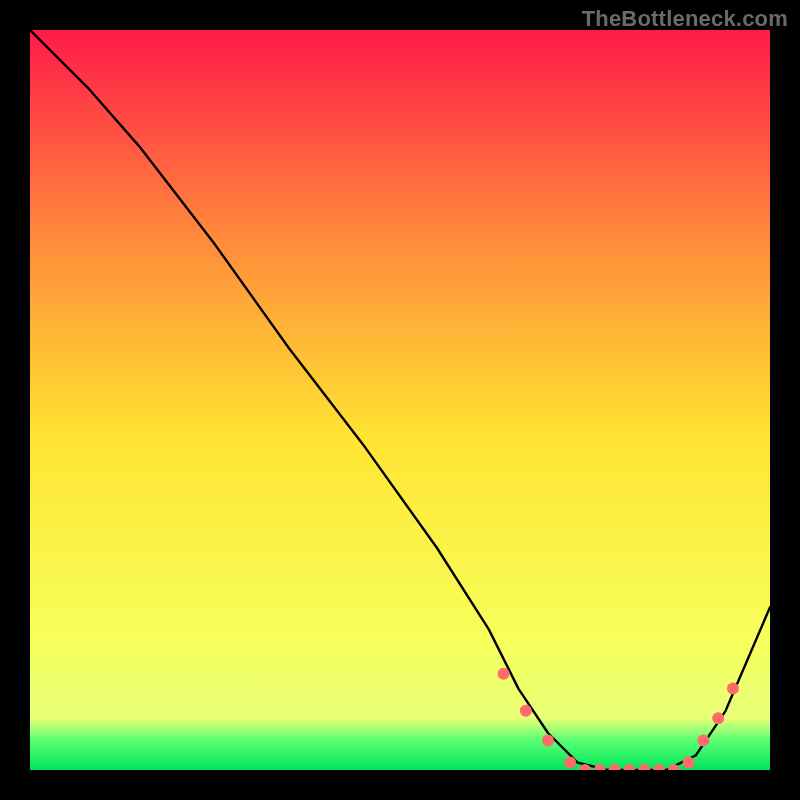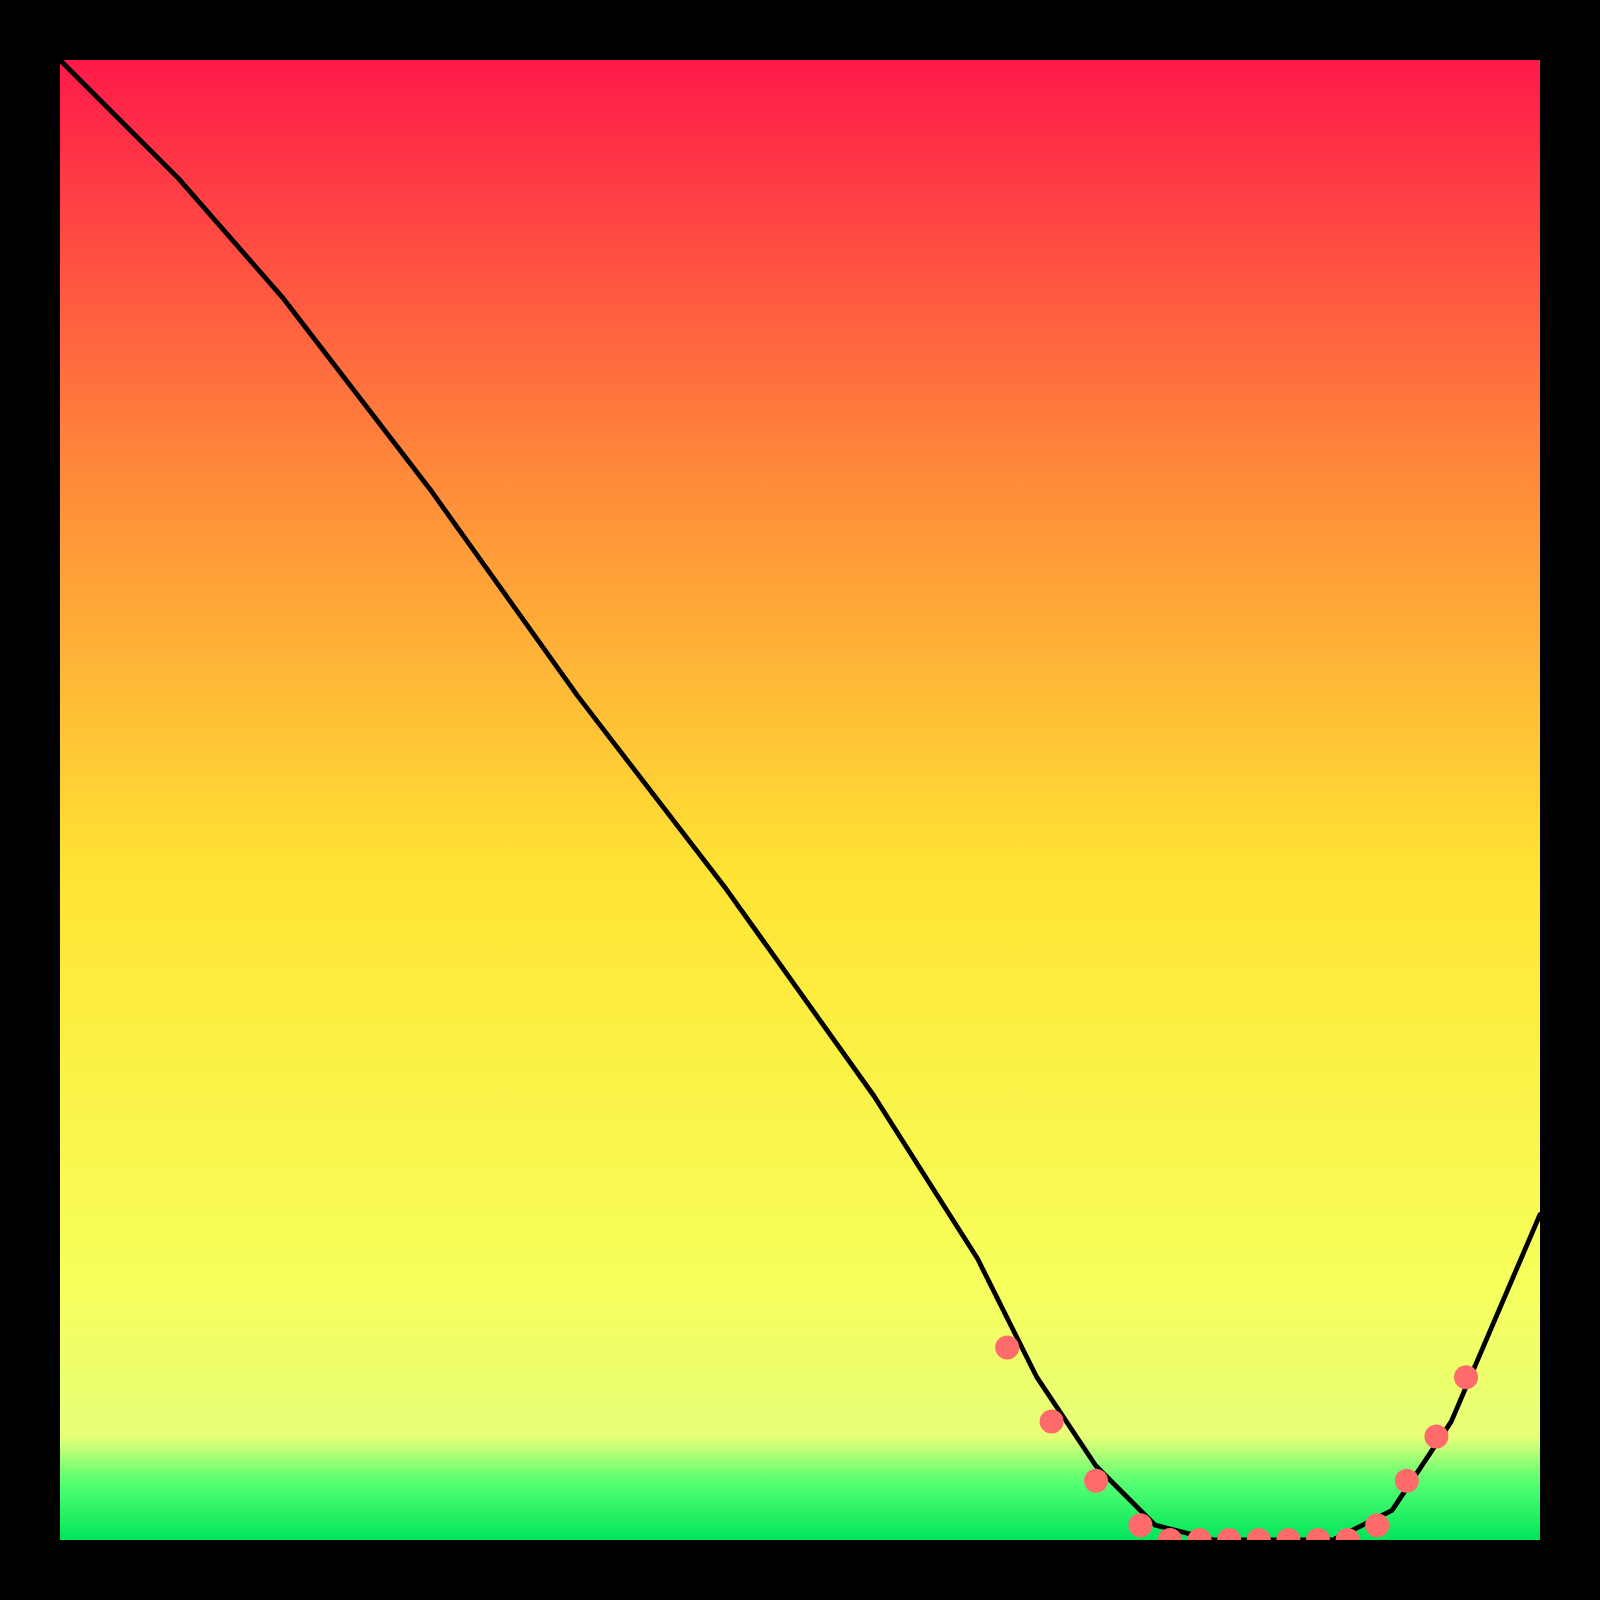--- a/index.html
+++ b/index.html
@@ -69,13 +69,14 @@
           <circle cx="629.00" cy="740.00" r="6" fill="#ff6b6b"></circle>
           <circle cx="643.80" cy="740.00" r="6" fill="#ff6b6b"></circle>
           <circle cx="658.60" cy="732.60" r="6" fill="#ff6b6b"></circle>
           <circle cx="673.40" cy="710.40" r="6" fill="#ff6b6b"></circle>
           <circle cx="688.20" cy="688.20" r="6" fill="#ff6b6b"></circle>
           <circle cx="703.00" cy="658.60" r="6" fill="#ff6b6b"></circle>
         </g>
     </svg>
   </div>
 
+  <div class="watermark">TheBottleneck.com</div>
 </div>
 
 </body></html>

